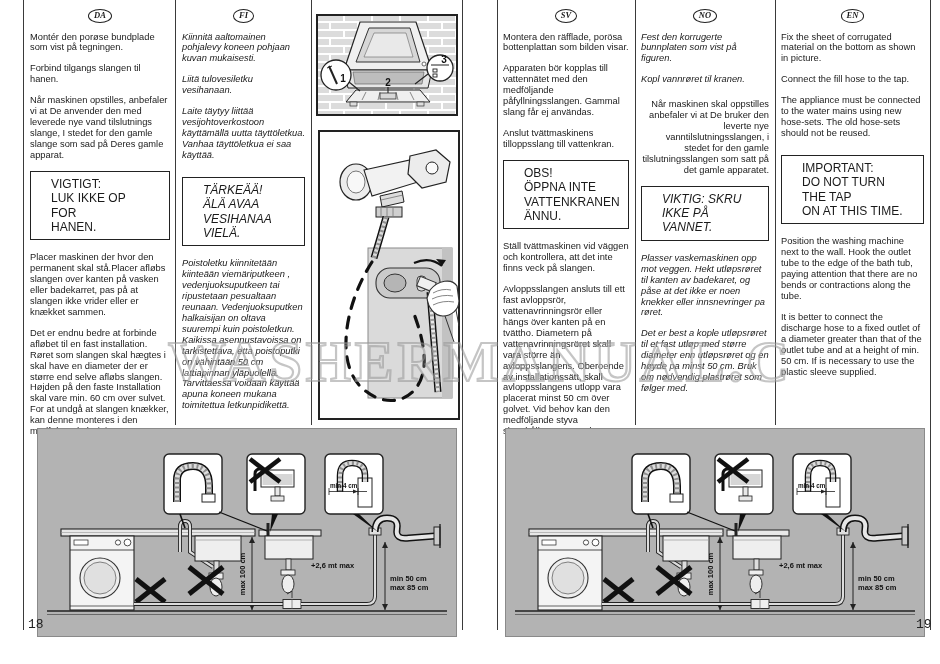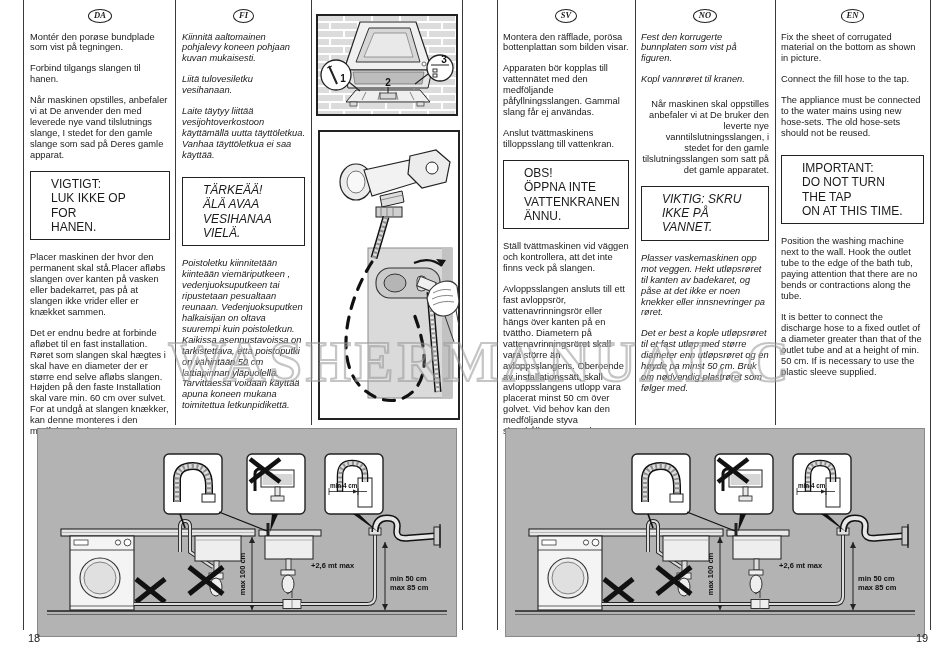--- a/index.html
+++ b/index.html
@@ -27,22 +27,22 @@
     border:1.5px solid #222; padding:5px 20px; margin:8px 0 12px;
     white-space:pre-line; font-size:12px;
   }
   .warnbox.mt16 { margin-top:16px; }
   .warnbox.mt4  { margin-top:4px; }
 
   .illus { position:absolute; background:#fff; }
   .diagram-slot { position:absolute; top:428px; width:420px; height:209px; }
 
   .pagenum {
-    position:absolute; top:632px; font-family:Liberation Sans, sans-serif;
-    font-size:11px; color:#222;
+    position:absolute; top:617px; font-family:Liberation Mono, monospace;
+    font-size:13px; color:#222;
   }
   .watermark {
     position:absolute; left:168px; top:328px; z-index:40; pointer-events:none;
     font-size:58px; font-weight:700; letter-spacing:4px;
     color:rgba(255,255,255,0.18);
     -webkit-text-stroke:2.2px rgba(150,150,150,0.55);
     font-family:Liberation Serif, serif; white-space:nowrap;text-align:center;
   }
   svg text { font-family:"Liberation Sans", sans-serif; fill:#111; }
 </style>

